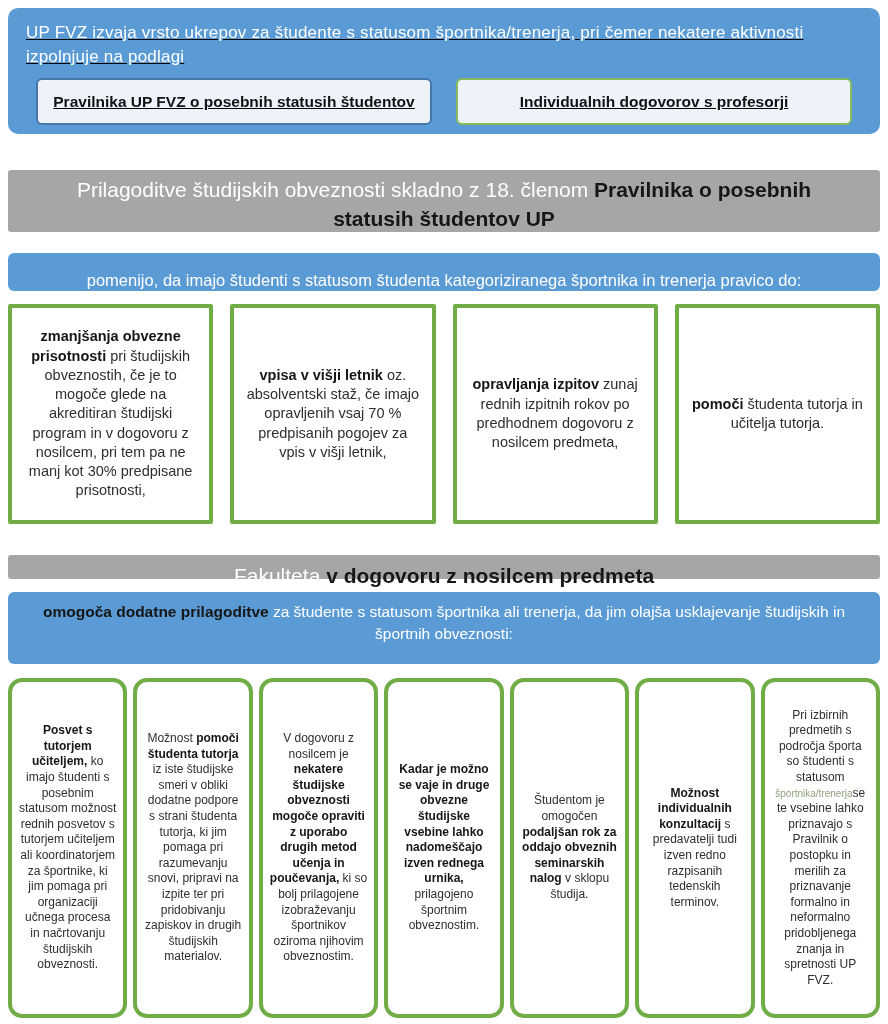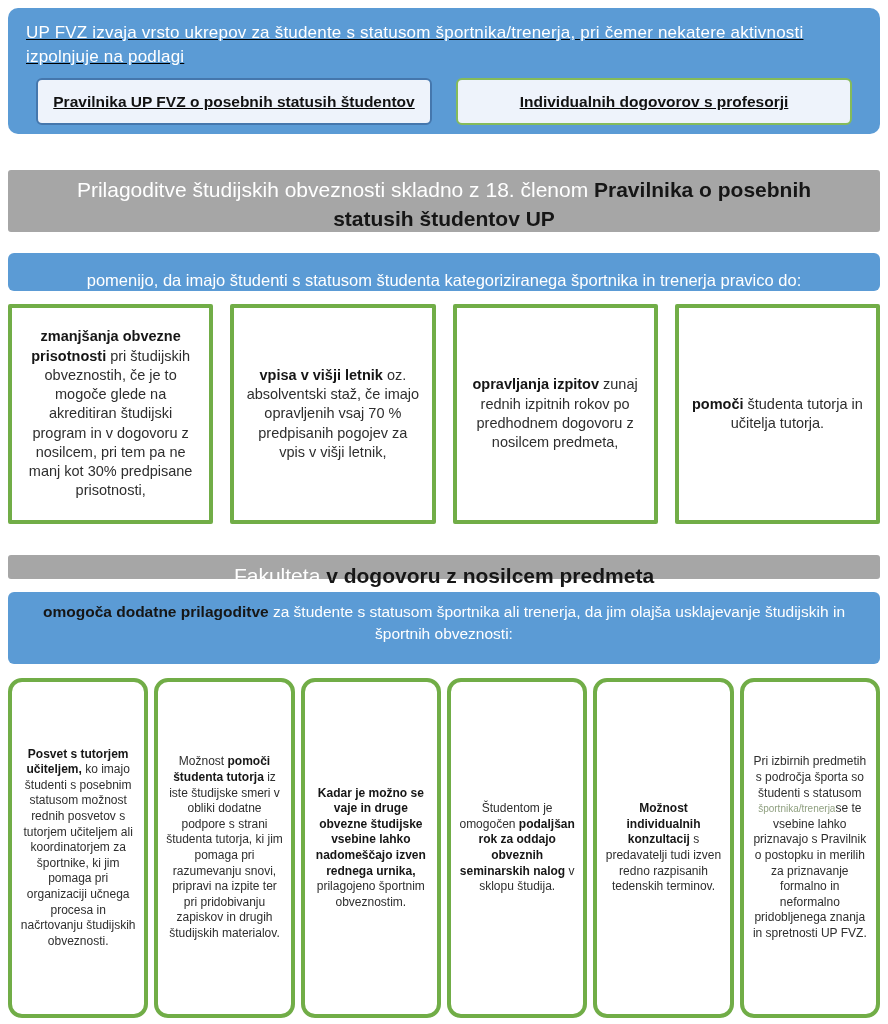--- a/index.html
+++ b/index.html
@@ -142,20 +142,23 @@
   <div class="blue-sub two"><span class="b">omogoča dodatne prilagoditve </span><span>za študente s statusom športnika ali trenerja, da jim olajša usklajevanje študijskih in športnih obveznosti:</span></div>
 
   <div class="cards-row seven">
     <div class="card">
         <div><span class="b">Posvet s tutorjem učiteljem, </span><span>ko imajo študenti s posebnim statusom možnost rednih posvetov s tutorjem učiteljem ali koordinatorjem za športnike, ki jim pomaga pri organizaciji učnega procesa in načrtovanju študijskih obveznosti.</span></div>
       </div>
     <div class="card">
         <div><span>Možnost </span><span class="b">pomoči študenta tutorja </span><span>iz iste študijske smeri v obliki dodatne podpore s strani študenta tutorja, ki jim pomaga pri razumevanju snovi, pripravi na izpite ter pri pridobivanju zapiskov in drugih študijskih materialov.</span></div>
       </div>
     <div class="card">
+        <div><span>V dogovoru z nosilcem je </span><span class="b">nekatere študijske obveznosti mogoče opraviti z uporabo drugih metod učenja in poučevanja, </span><span>ki so bolj prilagojene izobraževanju športnikov oziroma njihovim obveznostim.</span></div>
+      </div>
+    <div class="card">
         <div><span class="b">Kadar je možno se vaje in druge obvezne študijske vsebine lahko nadomeščajo izven rednega urnika, </span><span>prilagojeno športnim obveznostim.</span></div>
       </div>
     <div class="card">
         <div><span>Študentom je omogočen </span><span class="b">podaljšan rok za oddajo obveznih seminarskih nalog </span><span>v sklopu študija.</span></div>
       </div>
     <div class="card">
         <div><span class="b">Možnost individualnih konzultacij </span><span>s predavatelji tudi izven redno razpisanih tedenskih terminov.</span></div>
       </div>
     <div class="card">
         <div><span>Pri izbirnih predmetih s področja športa so študenti s statusom </span><span class="sm">športnika/trenerja </span><span>se te vsebine lahko priznavajo s Pravilnik o postopku in merilih za priznavanje formalno in neformalno pridobljenega znanja in spretnosti UP FVZ.</span></div>

